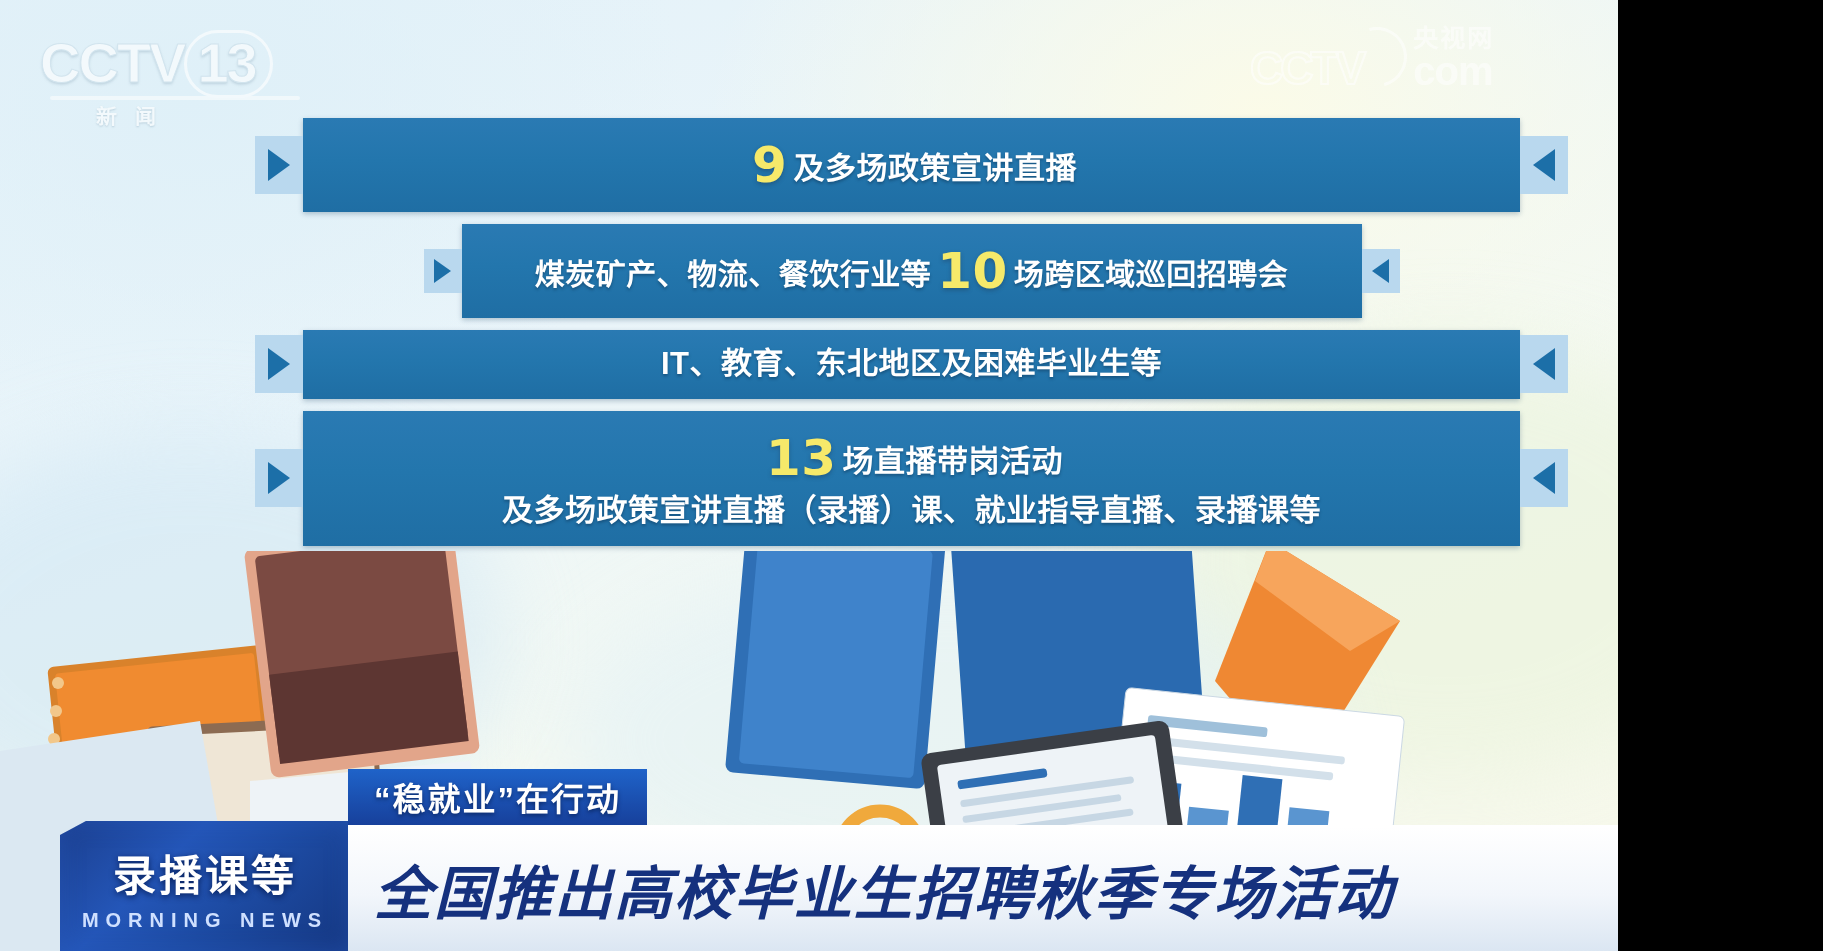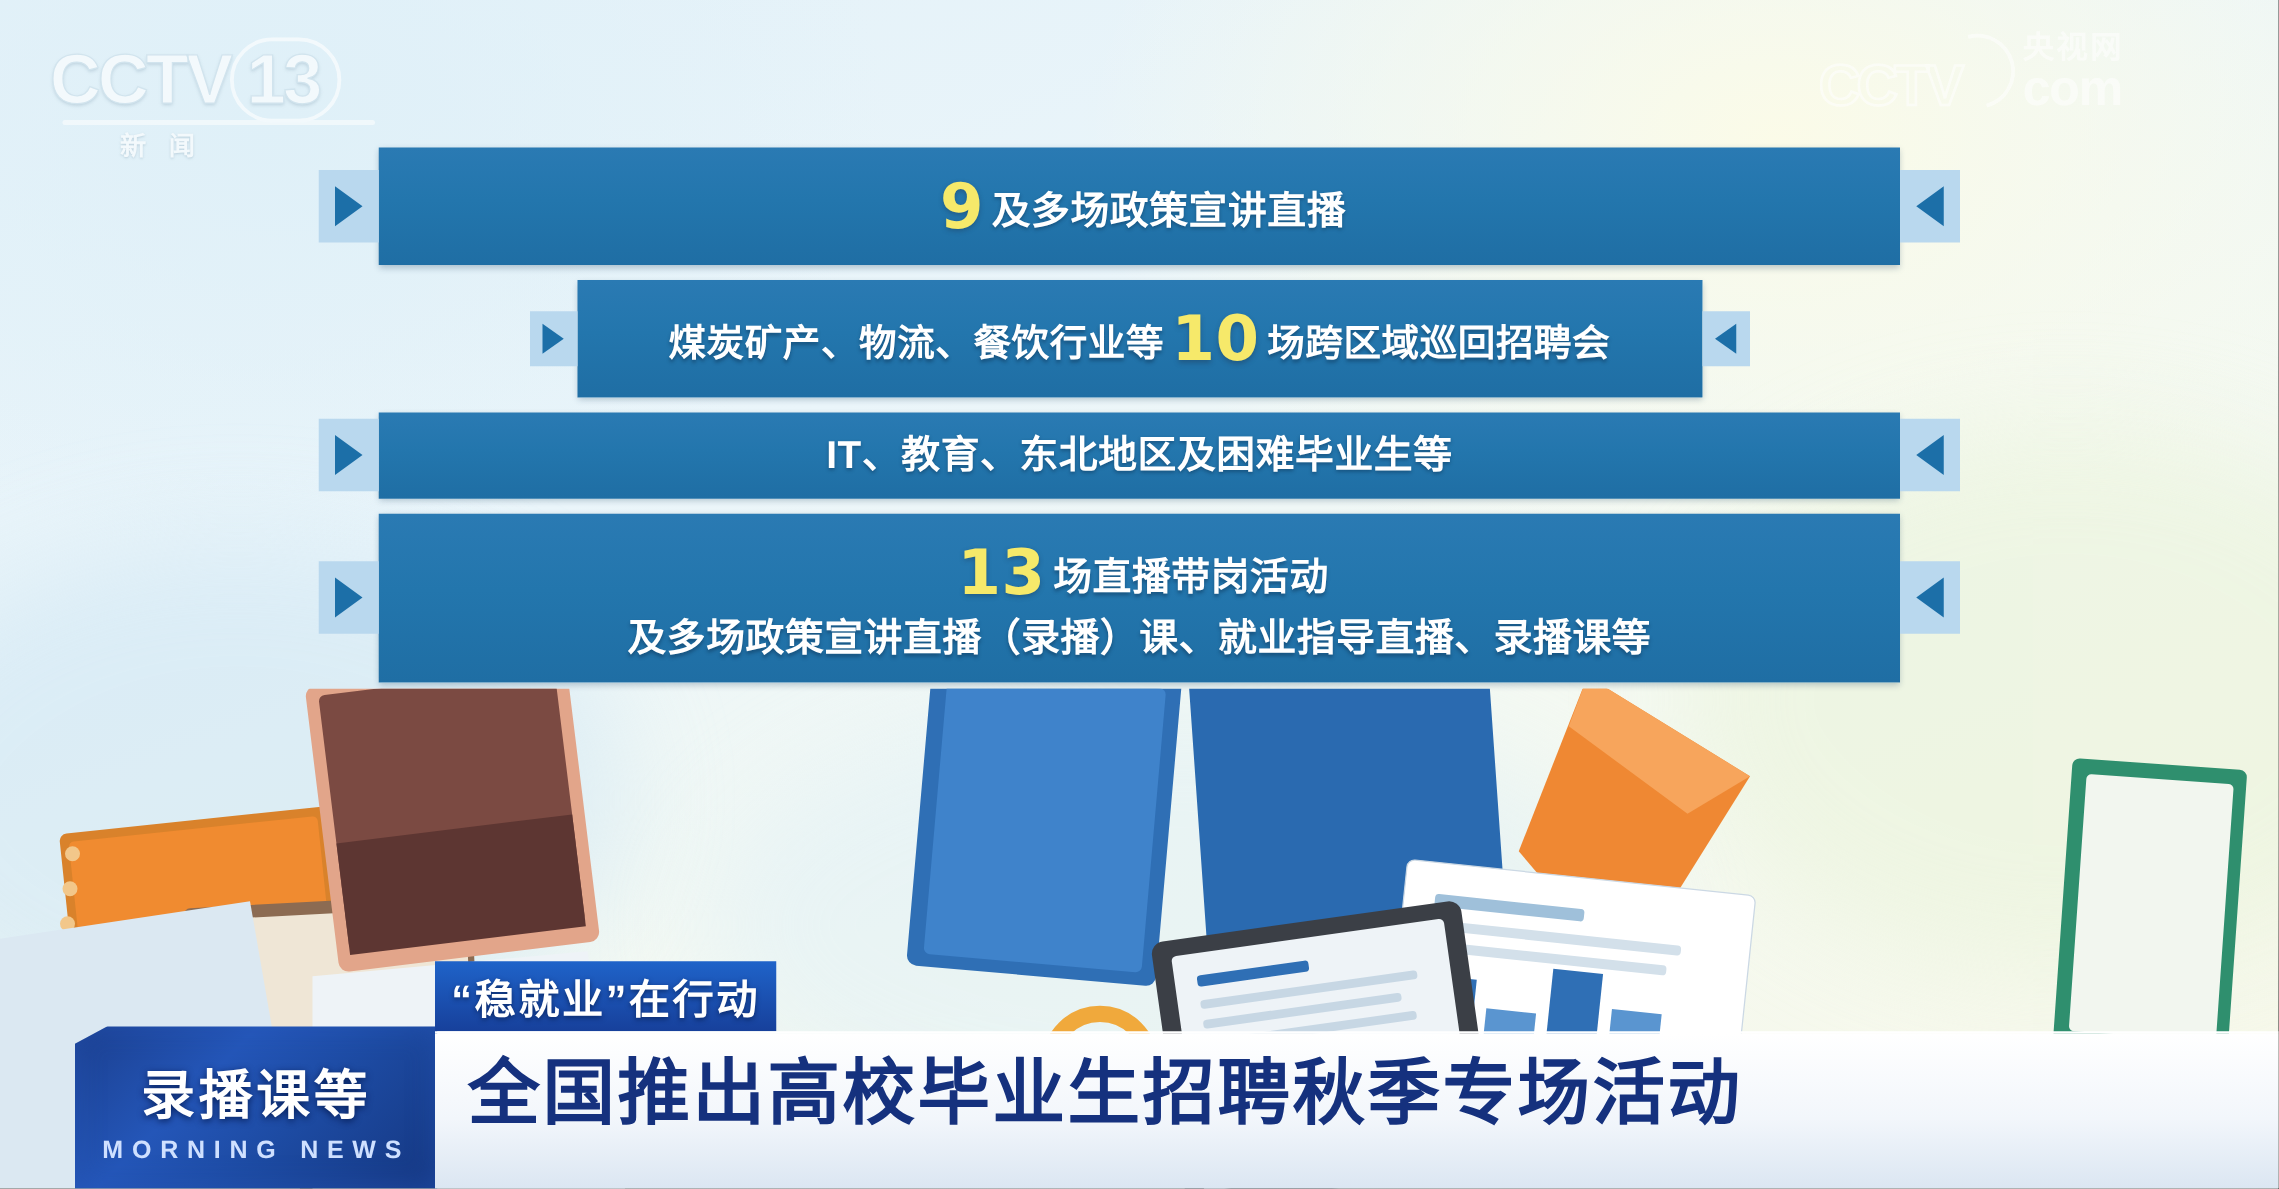--- a/index.html
+++ b/index.html
@@ -3,21 +3,21 @@
 <meta charset="utf-8">
 <title>CCTV-13 News Graphic</title>
 <style>
   * { margin:0; padding:0; box-sizing:border-box; }
   html,body{ background:#000; }
   body{
     font-family:"Liberation Sans","DejaVu Sans",sans-serif;
   }
   #stage{
     position:relative;
-    width:1823px;
+    width:1618px;
     height:951px;
     overflow:hidden;
     background:
       radial-gradient(ellipse 900px 600px at 78% 12%, #fbfbe8 0%, rgba(251,251,232,0) 62%),
       radial-gradient(ellipse 700px 500px at 12% 10%, #dff0f8 0%, rgba(223,240,248,0) 70%),
       linear-gradient(160deg,#e3f1f8 0%, #eaf5fa 35%, #f4f9f2 62%, #f7f8e9 100%);
   }
 
   
   .bg-blob{ position:absolute; border-radius:50%; filter:blur(42px); opacity:.55; }
@@ -147,31 +147,32 @@
   #show-logo .sl-cn{
     font-size:43px; font-weight:700; color:#ffffff; letter-spacing:3px;
     text-shadow:0 2px 6px rgba(0,20,70,.8);
   }
   #show-logo .sl-en{
     margin-top:6px; font-size:20px; letter-spacing:7px; color:#cfe0ff; font-weight:700;
   }
   #topic-tag{
     position:absolute; left:348px; bottom:126px; height:56px;
     background:linear-gradient(180deg,#1f63c9 0%, #17409b 100%);
-    display:flex; align-items:center; padding:0 13px;
+    display:flex; align-items:center; padding:0 26px;
   }
   #topic-tag .tt-text{
     font-size:33px; font-weight:700; color:#ffffff; letter-spacing:2px;
     text-shadow:0 2px 4px rgba(0,20,60,.6);
   }
   #headline-bar{
     position:absolute; left:348px; bottom:0; right:0; height:126px;
     background:linear-gradient(180deg,#ffffff 0%, #f2f6fb 55%, #dbe6f2 100%);
-    display:flex; padding-left:26px;
+    display:flex; align-items:center; padding-left:26px;
     border-top:2px solid #ffffff;
+    font-style:italic;
   }
   #headline-bar .hl-text{
     font-size:58px; font-weight:700; color:#15317e; letter-spacing:2px;
     white-space:nowrap;
   }
 </style>
 </head>
 <body>
 
 <div id="stage">

